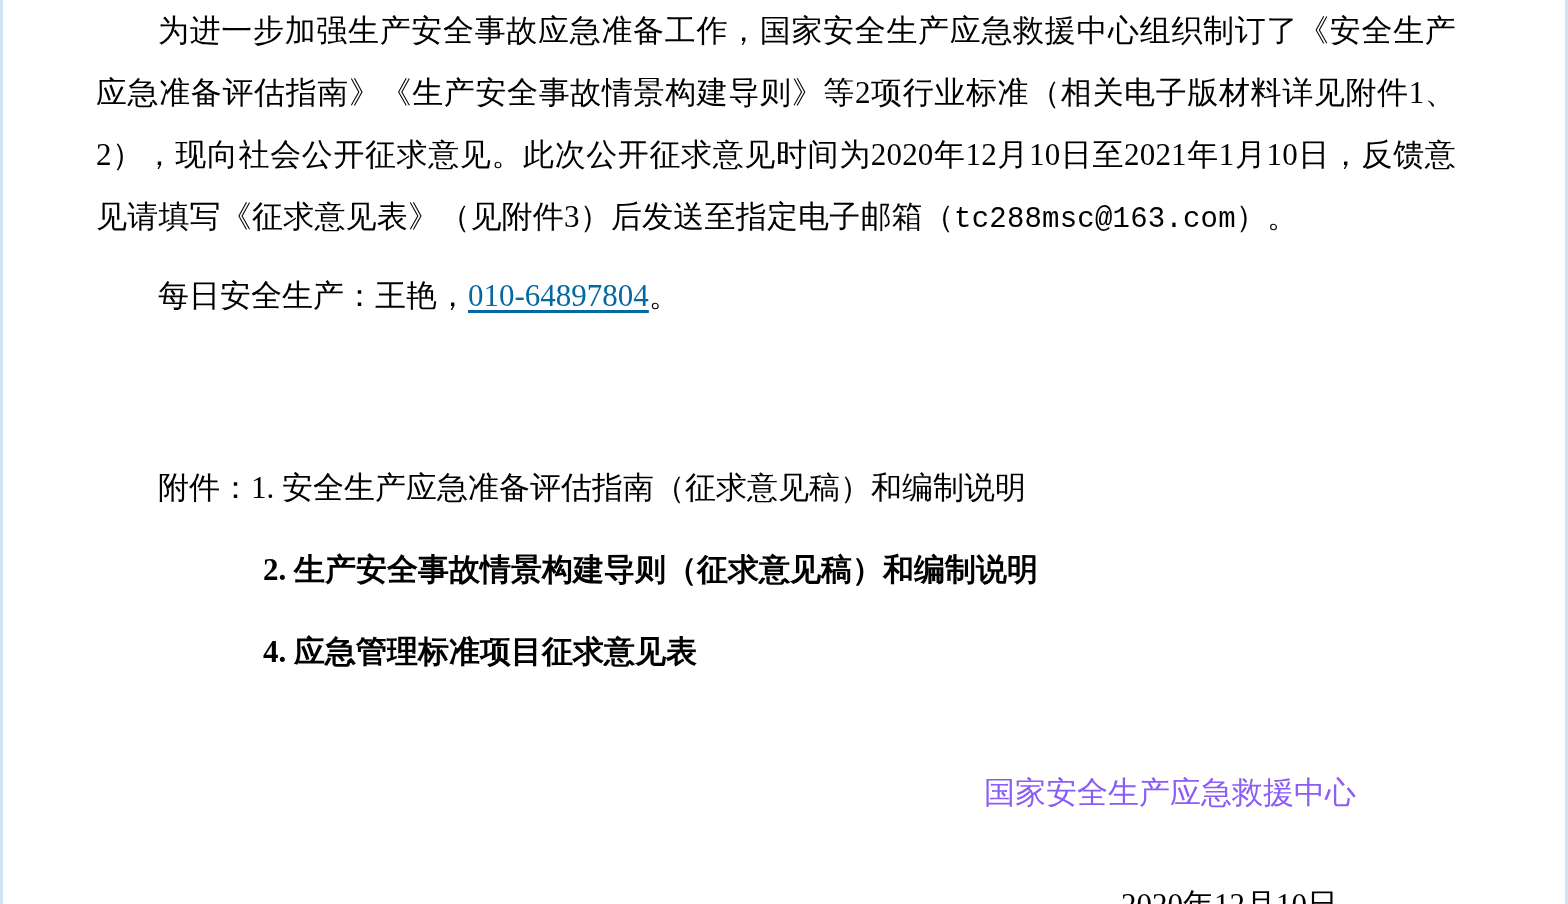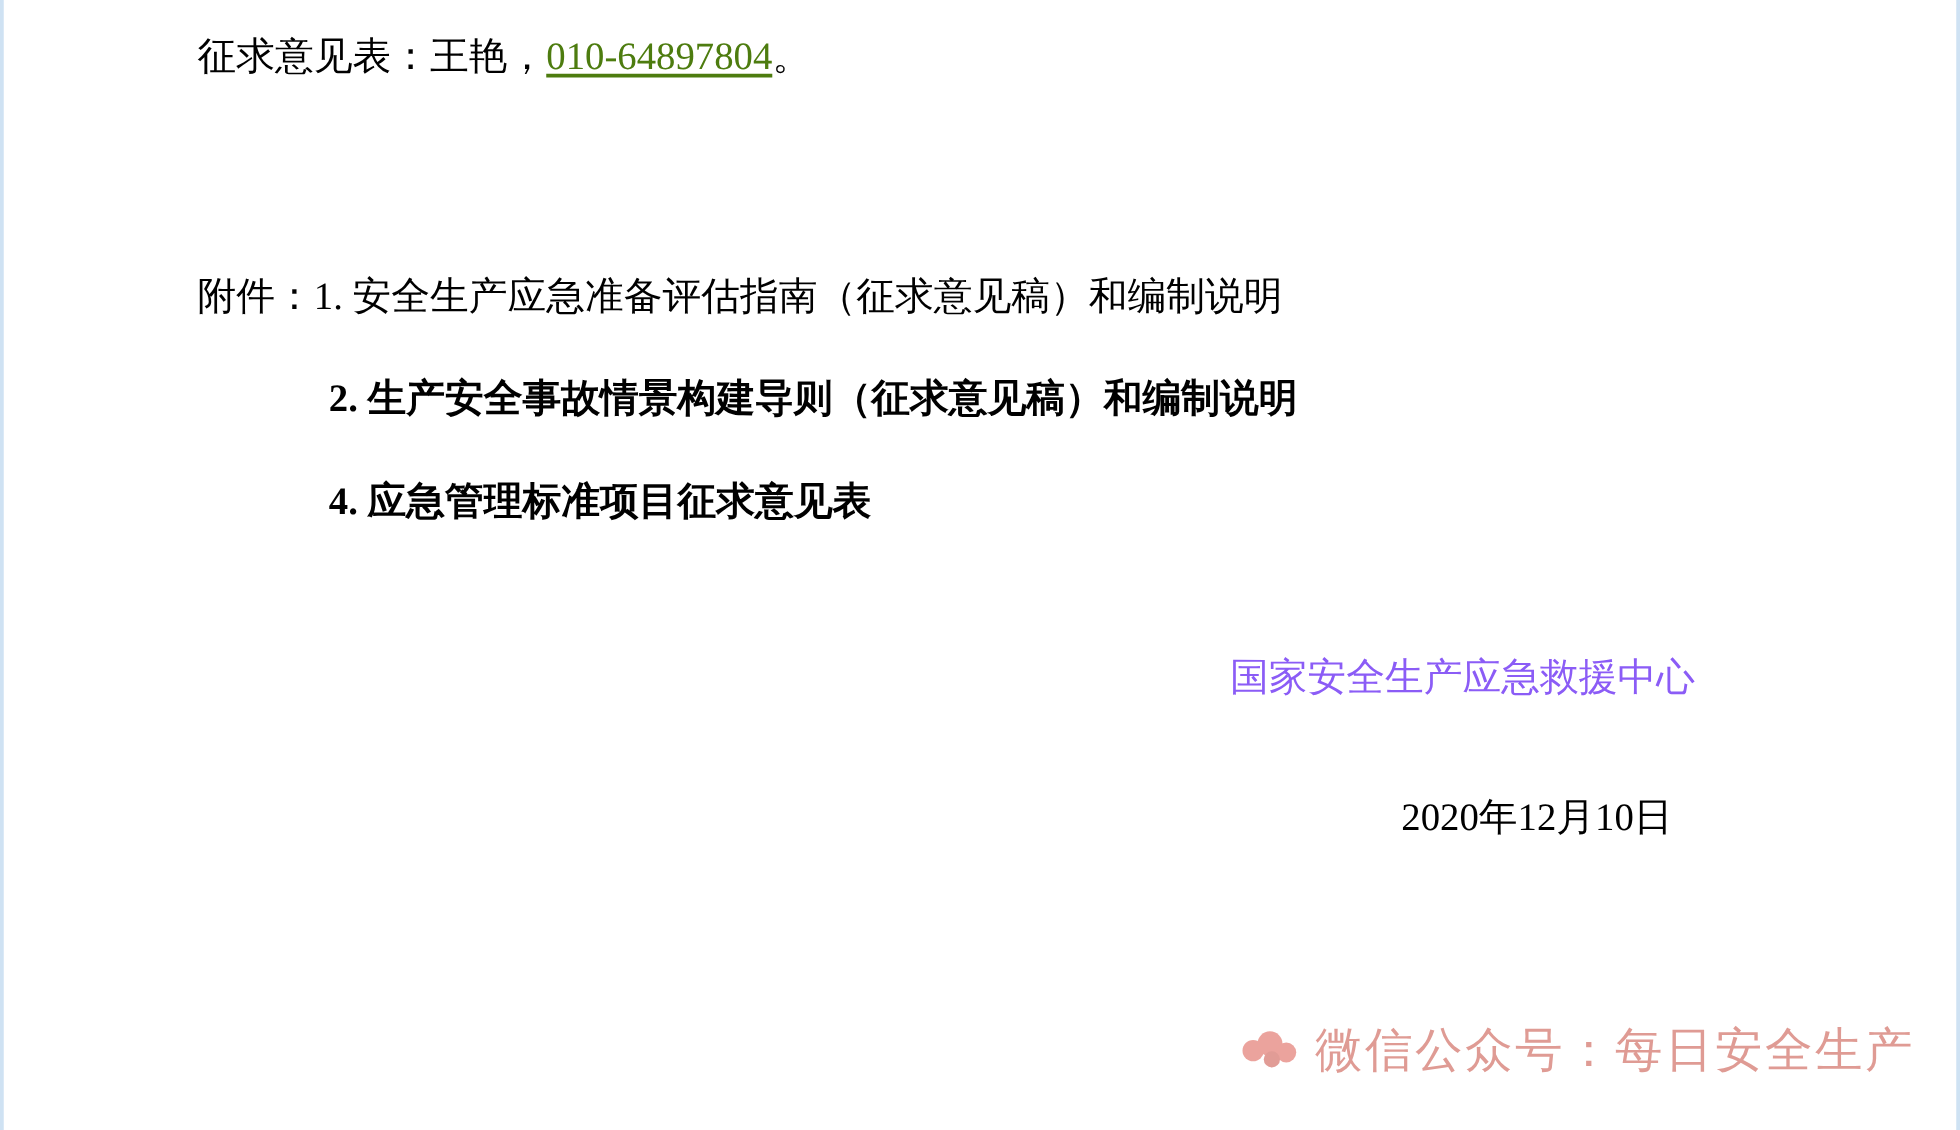--- a/index.html
+++ b/index.html
@@ -54,21 +54,21 @@
 
   .contact {
     margin: 0;
     font-size: 31px;
     line-height: 62px;
     color: #000000;
     text-indent: 62px;
   }
 
   .phone-link {
-    color: #4d7c0f;
+    color: #0369a1;
     text-decoration: underline;
     text-underline-offset: 4px;
     cursor: pointer;
   }
 
   .spacer-big { height: 120px; }
 
   .attach-wrap {
     margin: 0;
   }
@@ -143,42 +143,34 @@
 </head>
 <body>
 
 <div id="page">
 
   <div class="edge-rule left"></div>
   <div class="edge-rule right"></div>
 
   <div class="doc-body">
 
+    <p class="para indent2"><span>为进一步加强生产安全事故应急准备工作，国家安全生产应急救援中心组织制订了《安全生产应急准备评估指南》《生产安全事故情景构建导则》等2项行业标准（相关电子版材料详见附件1、2），现向社会公开征求意见。此次公开征求意见时间为2020年12月10日至2021年1月10日，反馈意见请填写《征求意见表》（见附件3）后发送至指定电子邮箱</span><span>（</span><span class="email-mono">tc288msc@163.com</span><span>）。</span></p>
 
     <div class="block-gap-1"></div>
 
-    <p class="contact"><span>征求意见表：王艳，</span><span class="phone-link">010-64897804</span><span>。</span></p>
+    <p class="contact"><span>每日安全生产：王艳，</span><span class="phone-link">010-64897804</span><span>。</span></p>
 
     <div class="spacer-big"></div>
 
     <div class="attach-wrap">
       <p class="attach-line"><span>附件：</span><span>1. 安全生产应急准备评估指南（征求意见稿）和编制说明</span></p>
       <p class="attach-line sub"><span>2. 生产安全事故情景构建导则（征求意见稿）和编制说明</span></p>
       <p class="attach-line sub"><span>4. 应急管理标准项目征求意见表</span></p>
     </div>
 
     <p class="signature">国家安全生产应急救援中心</p>
 
     <p class="date-line">2020年12月10日</p>
 
   </div>
 
-  <div class="watermark">
-    <div class="wm-badge">
-      <span class="dot d1"></span>
-      <span class="dot d2"></span>
-      <span class="dot d3"></span>
-      <span class="dot d4"></span>
-    </div>
-    <div class="wm-text">微信公众号：每日安全生产</div>
-  </div>
 
 </div>
 
 </body></html>

